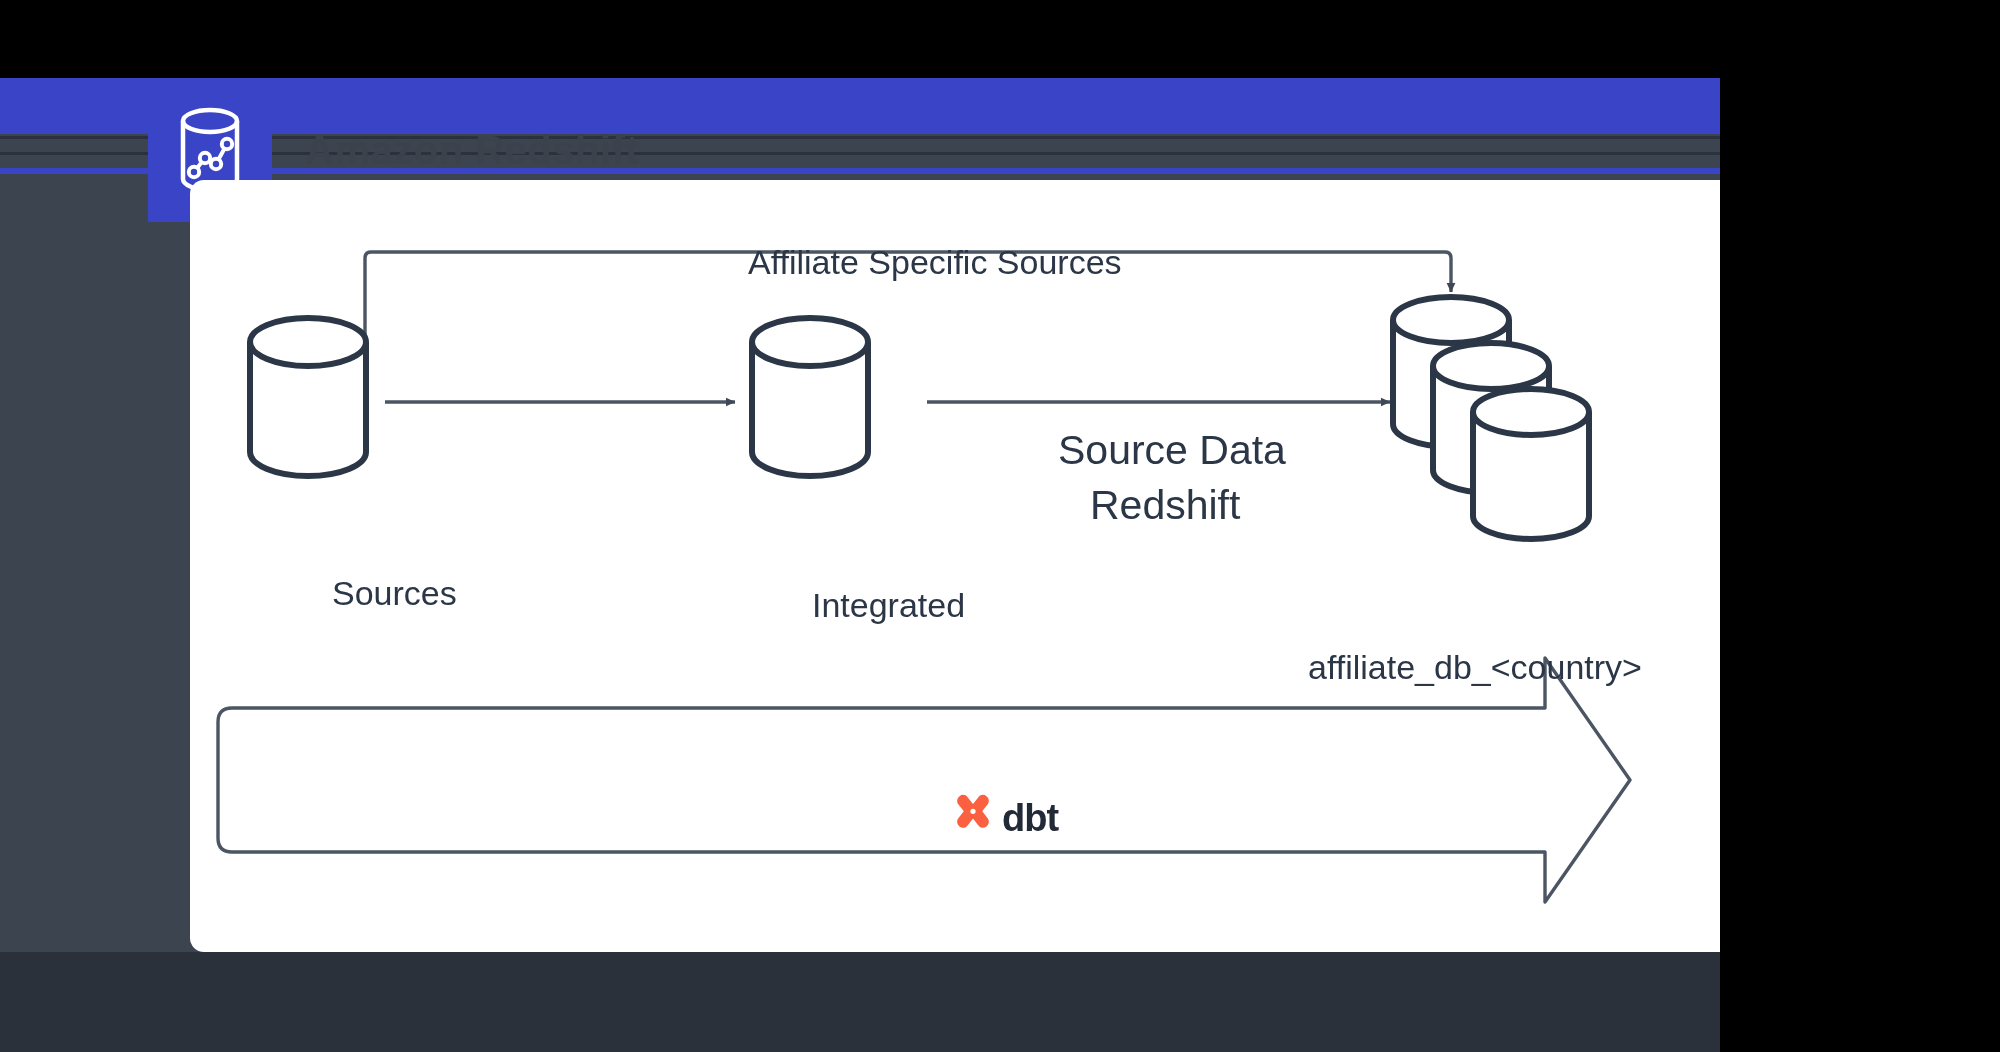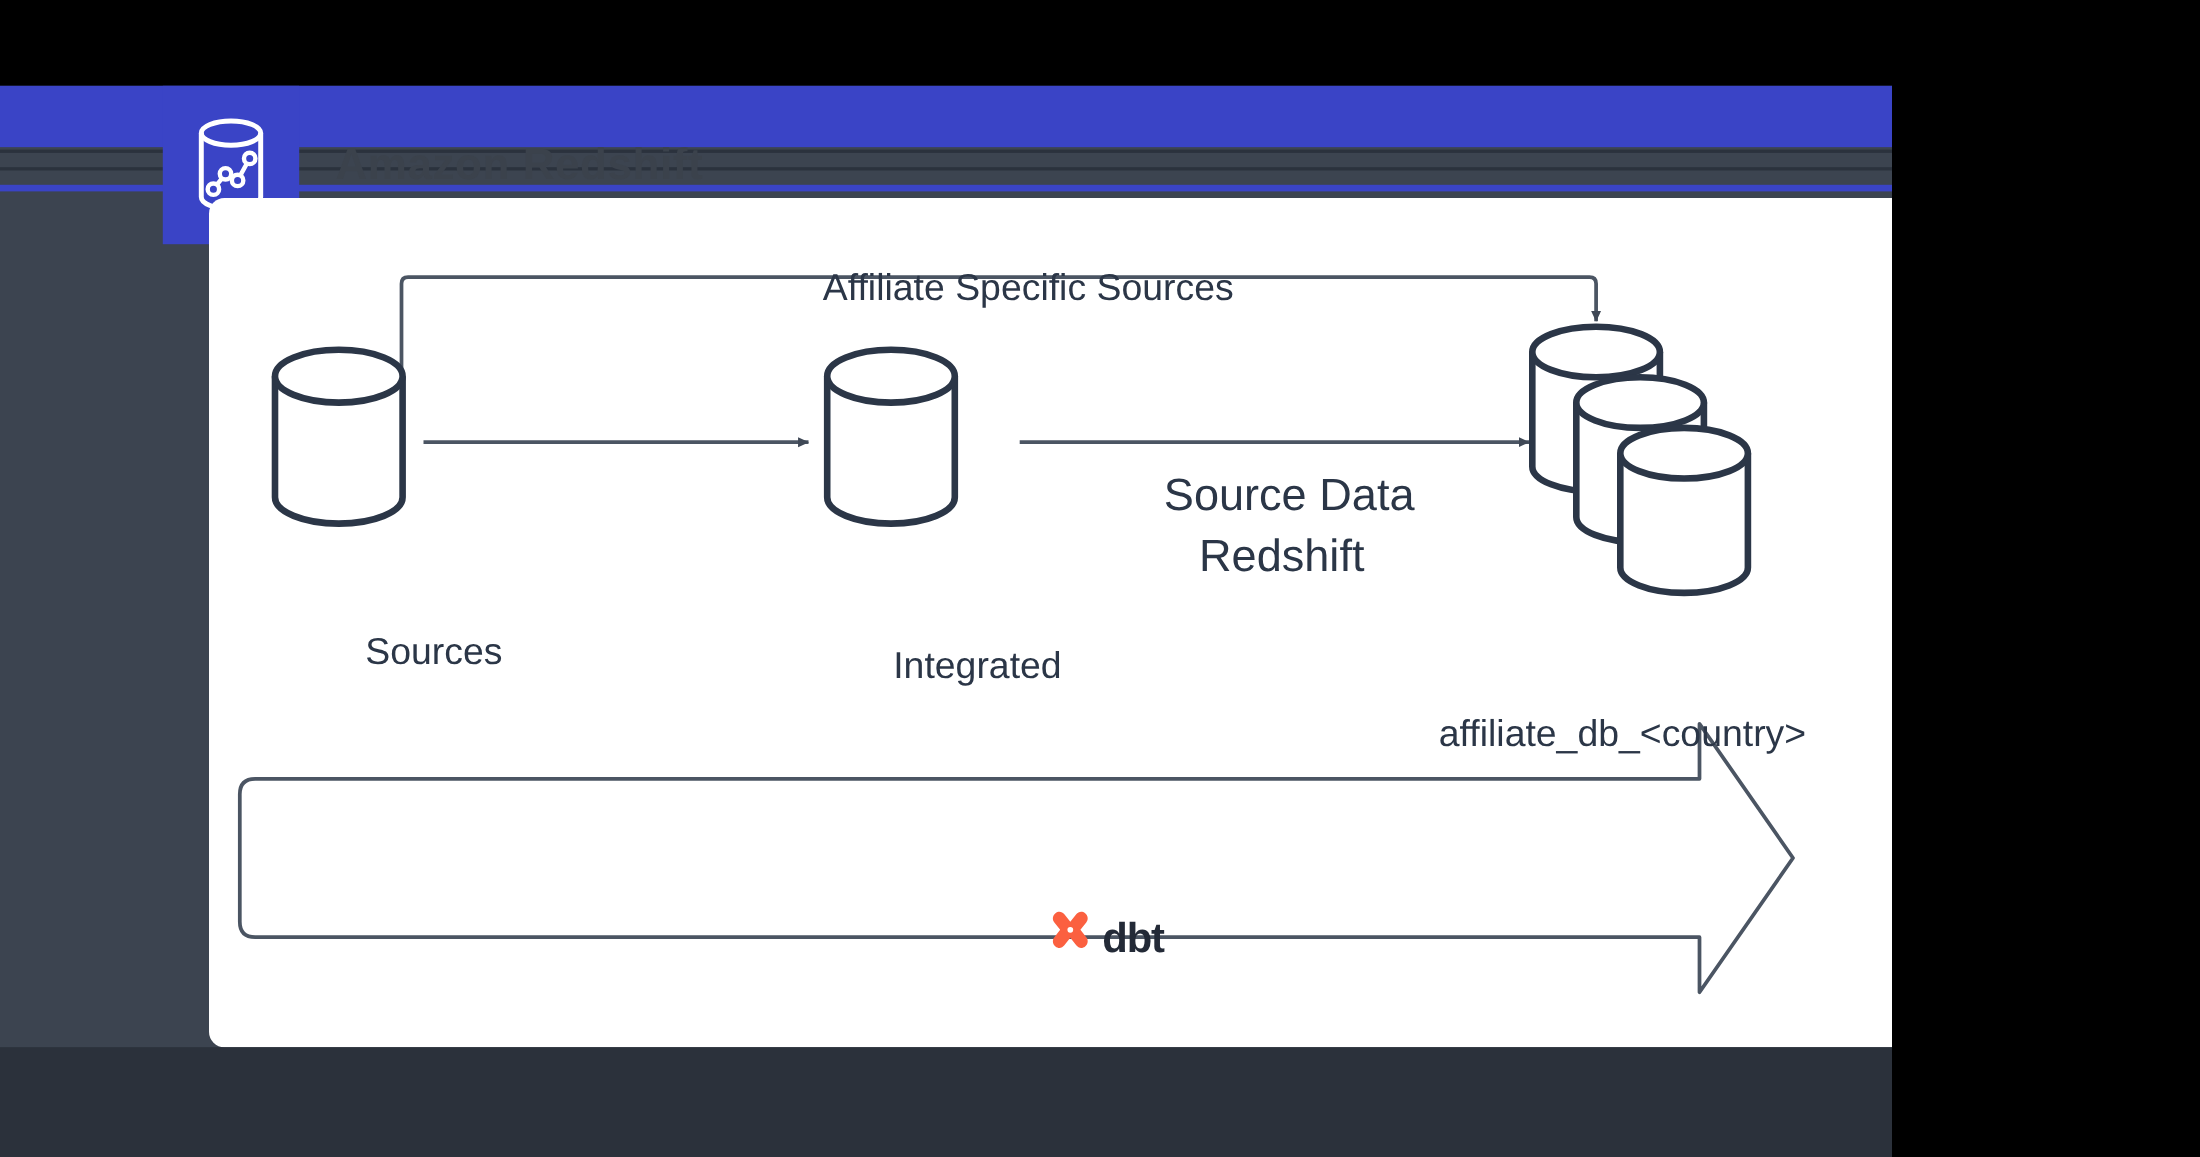--- a/index.html
+++ b/index.html
@@ -124,21 +124,20 @@
   .lbl-products          { left: 1090px; top: 485px; }
   .lbl-affiliate-db      { left: 1308px; top: 650px; }
 
   
   .dbt-lockup {
     position: absolute;
     left: 950px; top: 792px;
     display: flex;
     align-items: center;
     gap: 6px;
-    margin-top: 34px;
   }
   .dbt-mark { display: block; }
   .dbt-word {
     font-size: 38px;
     font-weight: 700;
     color: #232a37;
     letter-spacing: -1px;
     line-height: 1;
     position: relative;
     top: 1px;

